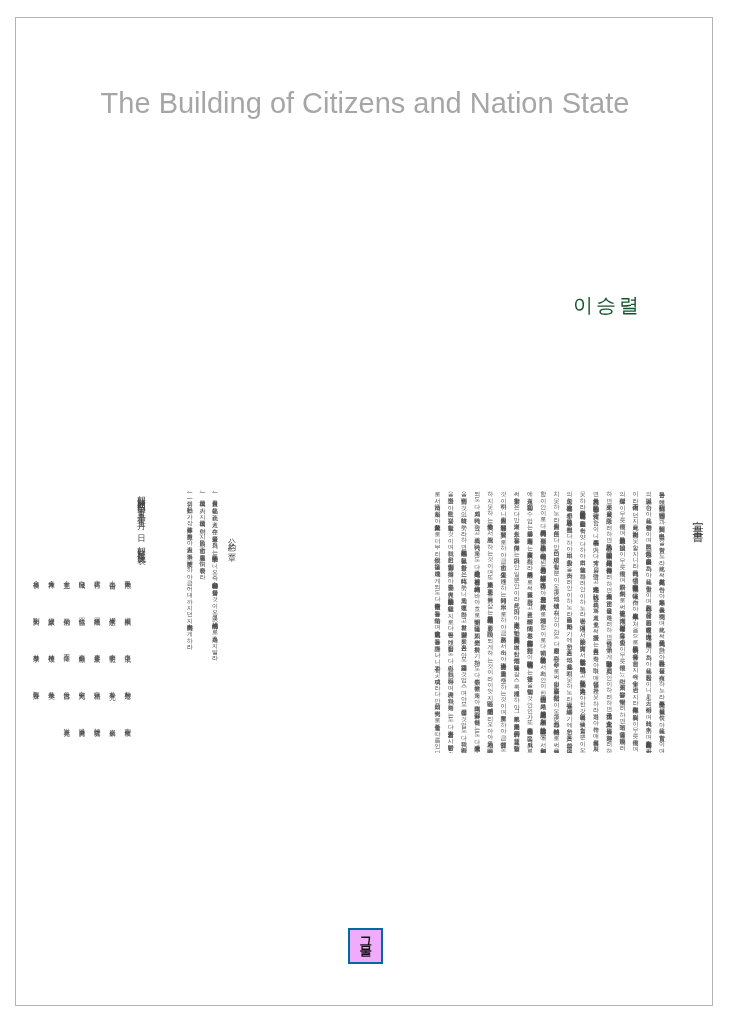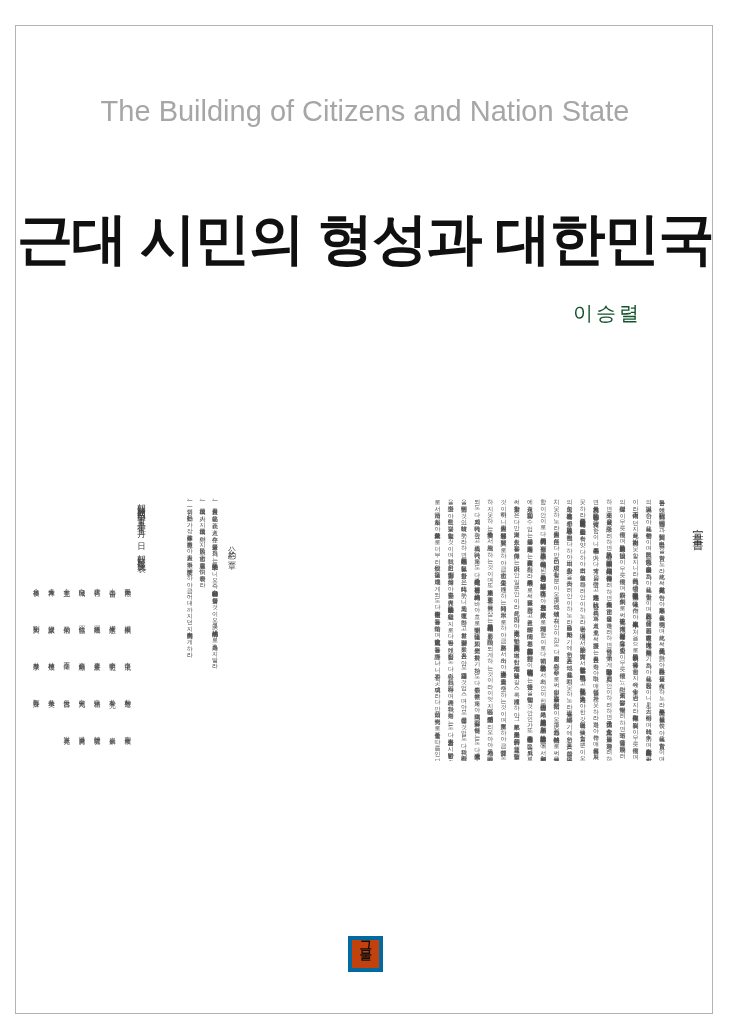--- a/index.html
+++ b/index.html
@@ -3,21 +3,21 @@
 <meta charset="utf-8">
 <style>
   * { margin: 0; padding: 0; box-sizing: border-box; }
   html, body { background: #ffffff; }
   body { font-family: "Liberation Sans", sans-serif; }
 
   .page {
     position: relative;
     width: 730px;
     height: 1016px;
-    margin: 8px auto;
+    margin: 0 auto;
     background: #ffffff;
     overflow: hidden;
   }
 
   .frame {
     position: absolute;
     left: 15px; top: 17px;
     width: 698px; height: 989px;
     border: 1px solid #b3b3b3;
   }
@@ -132,24 +132,24 @@
     letter-spacing: 1px;
     color: #484848;
     height: 27px;
   }
 
   
   .logo-box {
     position: absolute;
     left: 348px; top: 928px;
     width: 35px; height: 36px;
-    border: 4px solid #0369a1;
-    background: #c2410c;
+    border: 2px solid #0369a1;
+    background: #f0abfc;
     display: flex;
-    align-items: flex-start;
+    align-items: center;
     justify-content: center;
   }
   .logo-text {
     width: 14px;
     font-family: "Liberation Sans", sans-serif;
     font-weight: 800;
     font-size: 12.5px;
     line-height: 0.82;
     letter-spacing: -0.5px;
     text-align: center;
@@ -161,21 +161,20 @@
 <body>
 
 <div class="page">
 
   <div class="frame"></div>
 
   <div class="title-en">
     <div>The Building of Citizens and Nation State</div>
   </div>
 
-  <div class="title-ko">근대 시민의 형성과 대한민국</div>
 
   <div class="author">이승렬</div>
 
   <div>
     <div class="doc-title vtext">宣言書</div>
 
     <div class="doc-body vtext">吾等은玆에我朝鮮의獨立國임과朝鮮人의自主民임을宣言하노라此로써世界萬邦에告하야人類平等의大義를克明하며此로써子孫萬代에誥하야民族自存의正權을永有케하노라半萬年歷史의權威를仗하야此를宣言함이며二千萬民衆의誠忠을合하야此를佈明함이며民族의恒久如一한自由發展을爲하야此를主張함이며人類的良心의發露에基因한世界改造의大機運에順應幷進하기爲하야此를提起함이니是ㅣ天의明命이며時代의大勢ㅣ며全人類共存同生權의正當한發動이라天下何物이던지此를沮止抑制치못할지니라舊時代의遺物인侵略主義强權主義의犧牲을作하야有史以來累千年에처음으로異民族箝制의痛苦를嘗한지今에十年을過한지라我生存權의剝喪됨이무릇幾何ㅣ며心靈上發展의障礙됨이무릇幾何ㅣ며民族的尊榮의毁損됨이무릇幾何ㅣ며新銳와獨創으로써世界文化의大潮流에寄與補裨할奇緣을遺失함이무릇幾何ㅣ뇨噫라舊來의抑鬱을宣暢하려하면時下의苦痛을擺脫하려하면將來의脅威를芟除하려하면民族的良心과國家的廉義의壓縮銷殘을興奮伸張하려하면各個人格의正當한發達을遂하려하면可憐한子弟에게苦恥的財産을遺與치안이하려하면子子孫孫의永久完全한慶福을導迎하려하면最大急務가民族的獨立을確實케함이니二千萬各個가人마다方寸의刃을懷하고人類通性과時代良心이正義의軍과人道의干戈로써護援하는今日吾人은進하야取하매何强을挫치못하랴退하야作하매何志를展치못하랴丙子修好條規以來時時種種의金石盟約을食하얏다하야日本의無信을罪하려안이하노라學者는講壇에서政治家는實際에서我祖宗世業을植民地視하고我文化民族을土昧人遇하야한갓征服者의快를貪할뿐이오我의久遠한社會基礎와卓犖한民族心理를無視한다하야日本의少義함을責하려안이하노라自己를策勵하기에急한吾人은他의怨尤를暇치못하노라現在를綢繆하기에急한吾人은宿昔의懲辨을暇치못하노라今日吾人의所任은다만自己의建設이有할뿐이오決코他의破壞에在치안이하도다嚴肅한良心의命令으로써自家의新運命을開拓함이오決코舊怨과一時的感情으로써他를嫉逐排斥함이안이로다舊思想舊勢力에羈縻된日本爲政家의功名的犧牲이된不自然又不合理한錯誤狀態를改善匡正하야自然又合理한政經大原으로歸還케함이로다當初에民族的要求로서出치안이한兩國倂合의結果가畢竟姑息的威壓과差別的不平과統計數字上虛飾의下에서利害相反한兩民族間에永遠히和同할수업는怨溝를去益深造하는今來實績을觀하라勇明果敢으로써舊誤를廓正하고眞正한理解와同情에基本한友好的新局面을打開함이彼此間遠禍召福하는捷徑임을明知할것안인가또二千萬含憤蓄怨의民을威力으로써拘束함은다만東洋의永久한平和를保障하는所以가안일뿐안이라此로因하야東洋安危의主軸인四億萬支那人의日本에對한危懼와猜疑를갈스록濃厚케하야그結果로東洋全局이共倒同亡의悲運을招致할것이明하니今日吾人의朝鮮獨立은朝鮮人으로하야금正當한生榮을遂케하는同時에日本으로하야금邪路로서出하야東洋支持者인重責을全케하는것이며支那로하야금夢寐에도免하지못하는不安恐怖로서脫出케하는것이며또東洋平和로重要한一部를삼는世界平和人類幸福에必要한階段이되게하는것이라이엇지區區한感情上問題ㅣ리오아아新天地가眼前에展開되도다威力의時代가去하고道義의時代가來하도다過去全世紀에鍊磨長養된人道的精神이바야흐로新文明의曙光을人類의歷史에投射하기始하도다新春이世界에來하야萬物의回蘇를催促하는도다凍氷寒雪에呼吸을閉蟄한것이彼一時의勢ㅣ라하면和風暖陽에氣脈을振舒함은此一時의勢ㅣ니天地의復運에際하고世界의變潮를乘한吾人은아모躊躇할것업스며아모忌憚할것업도다我의固有한自由權을護全하야生旺의樂을飽享할것이며我의自足한獨創力을發揮하야春滿한大界에民族的精華를結紐할지로다吾等이玆에奮起하도다良心이我와同存하며眞理가我와幷進하는도다男女老少업시陰鬱한古巢로서活潑히起來하야萬彙群象으로더부러欣快한復活을成遂하게되도다千百世祖靈이吾等을陰佑하며全世界氣運이吾等을外護하나니着手가곳成功이라다만前頭의光明으로驀進할따름인뎌</div>
 
     <div class="pledge-header vtext">公約三章</div>
 

